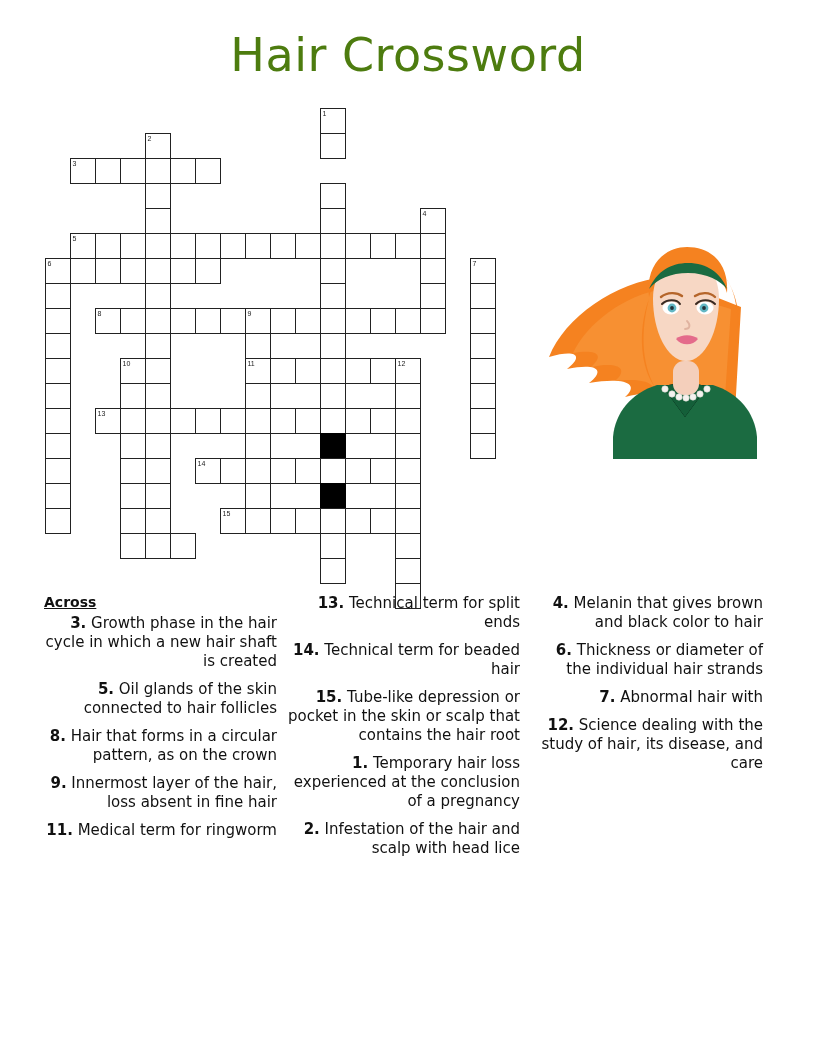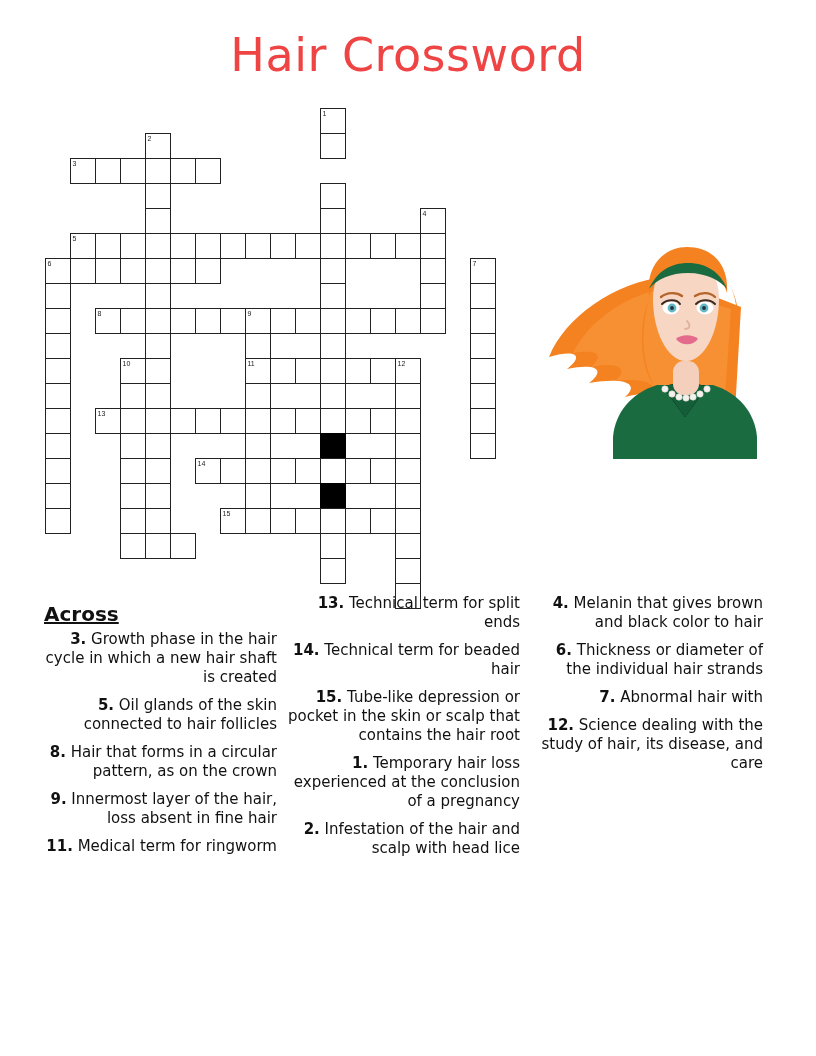--- a/index.html
+++ b/index.html
@@ -23,21 +23,21 @@
   .title {
     position: absolute;
     top: 28px;
     left: 0;
     width: 816px;
     text-align: center;
     font-family: "DejaVu Sans", sans-serif;
     font-size: 46px;
     font-weight: 400;
     letter-spacing: 0.5px;
-    color: #ef4444;
+    color: #4d7c0f;
   }
 
   
   #grid-area {
     position: absolute;
     left: 45px;
     top: 108px;
     width: 500px;
     height: 480px;
   }
@@ -81,24 +81,24 @@
     display: flex;
     gap: 0px;
     font-family: "DejaVu Sans", sans-serif;
   }
   .clue-col {
     width: 243px;
     padding-right: 10px;
     box-sizing: border-box;
   }
   .section-head {
-    font-size: 20px;
+    font-size: 14px;
     font-weight: bold;
     text-decoration: underline;
-    margin: 8px 0 4px 0;
+    margin: 0 0 4px 0;
     color: #111111;
   }
   .clue {
     font-size: 15px;
     line-height: 19px;
     margin: 0 0 9px 0;
     color: #111111;
     text-align: right;
   }
   .clue b {

